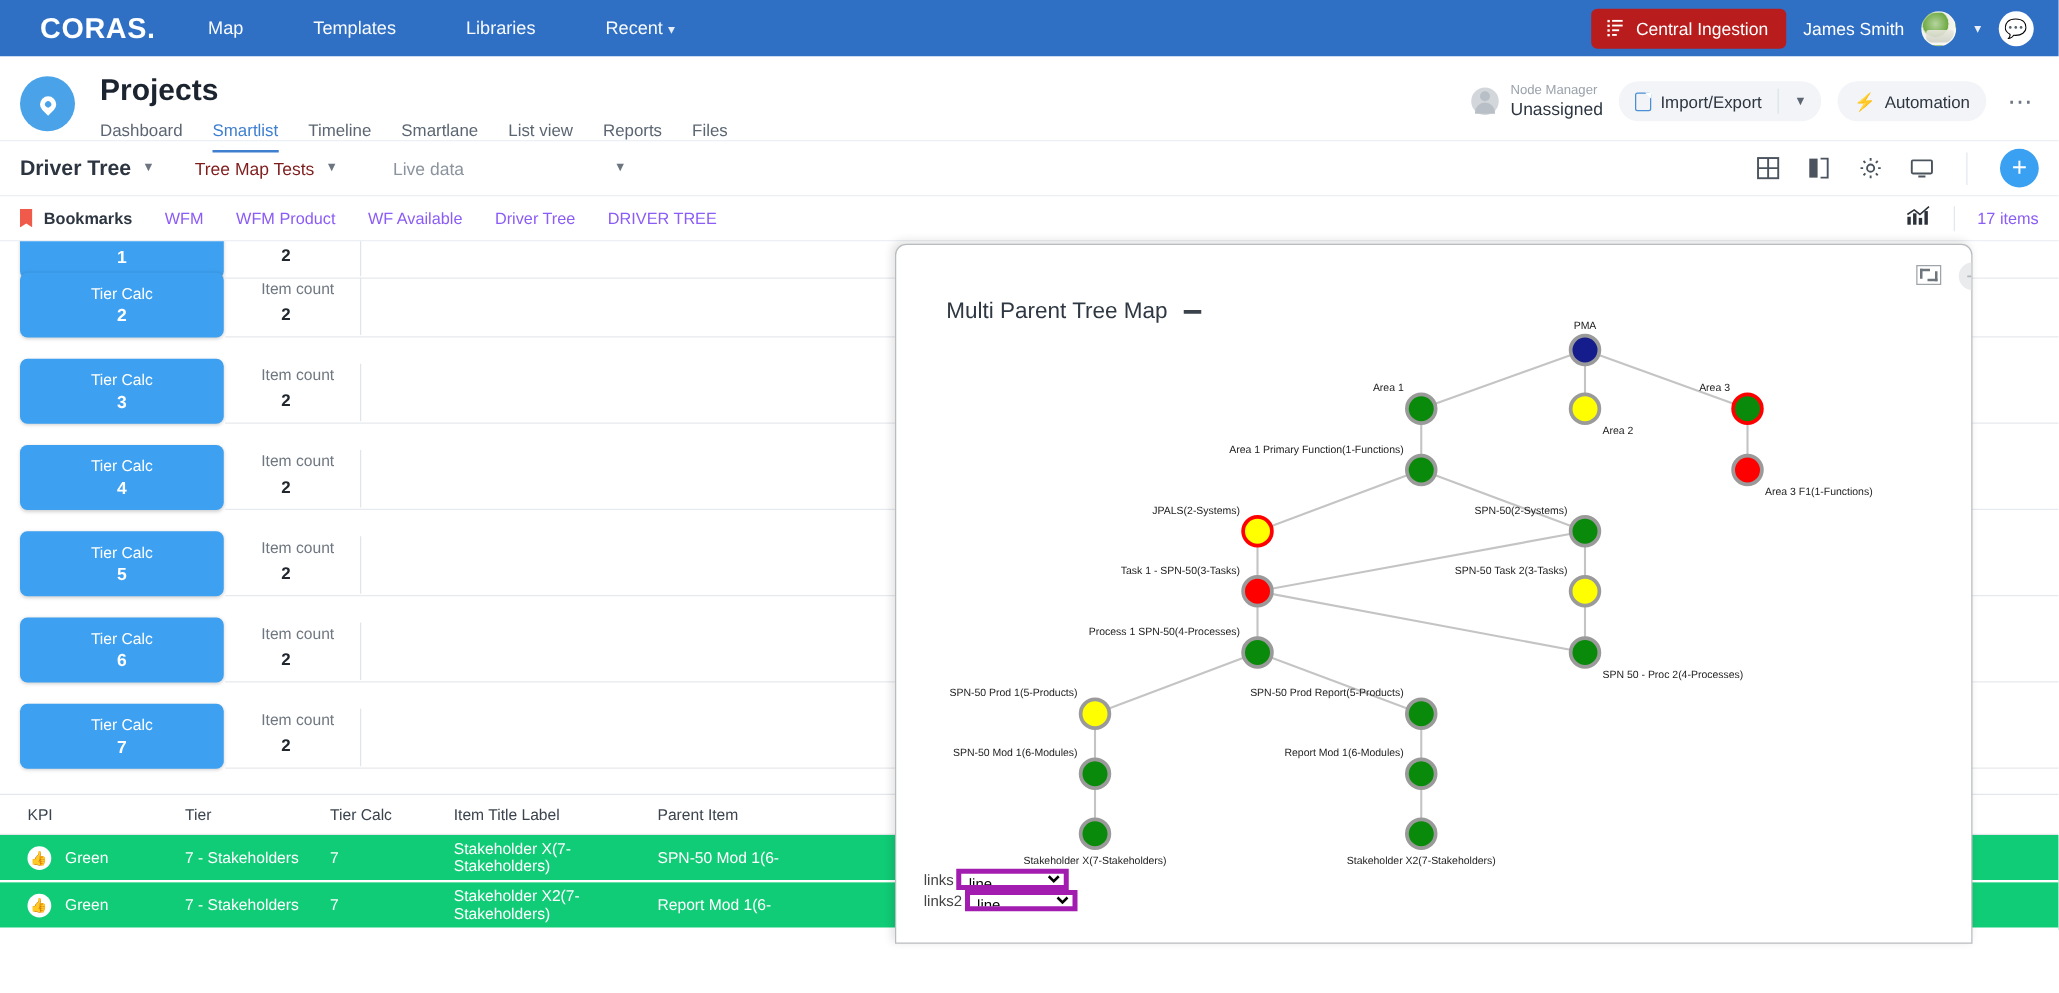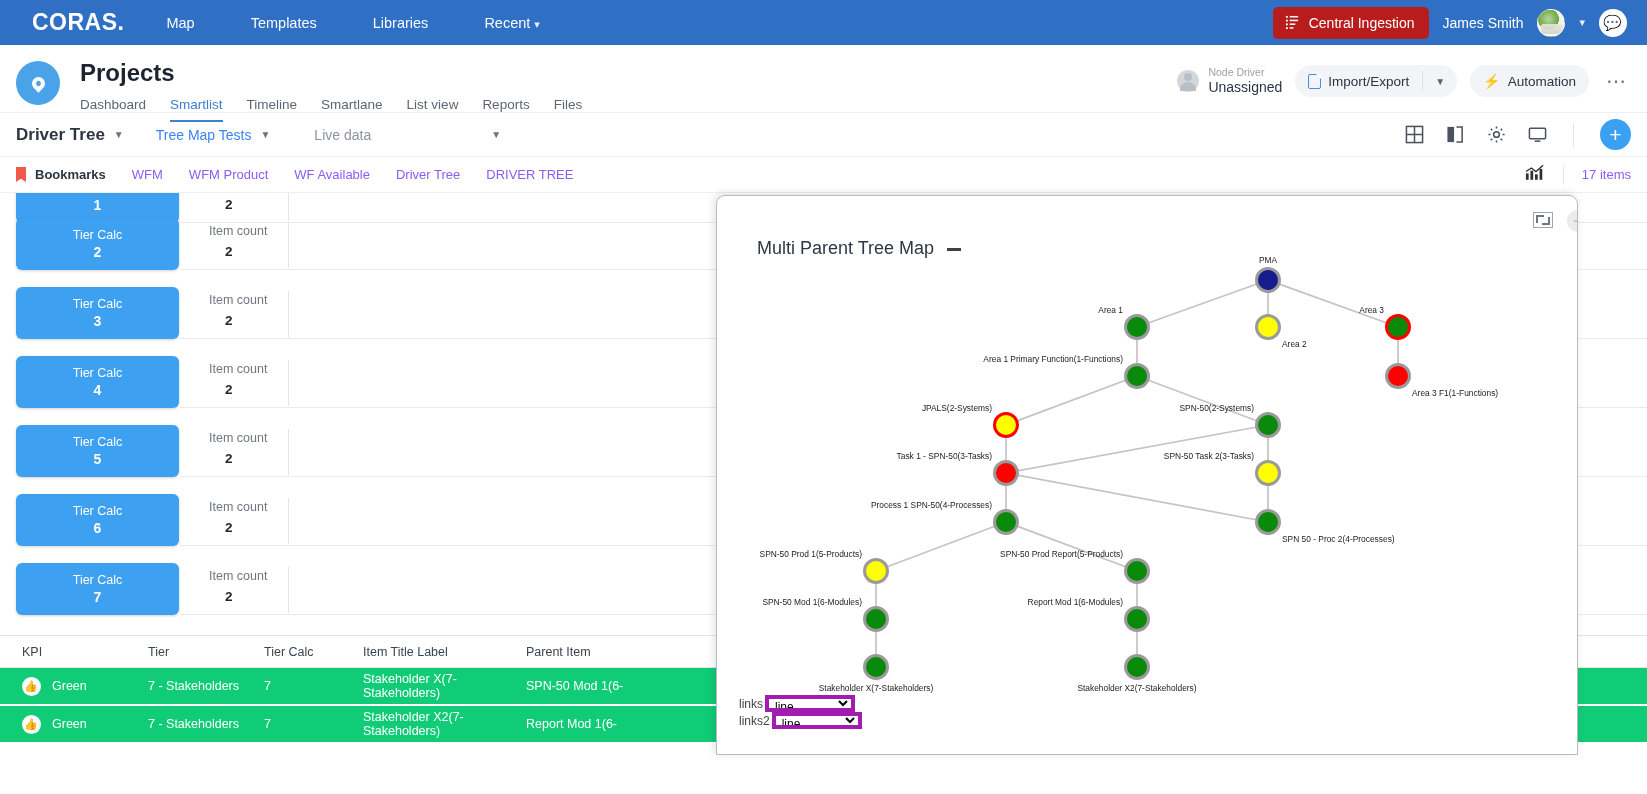--- a/index.html
+++ b/index.html
@@ -77,21 +77,21 @@
   .pillbtn .caret { padding: 0 12px; font-size:10px; color:#5c6672;}
   .doc-ico { display:inline-block; width:13px;height:15px;border:1.4px solid #4a8fd6;border-radius:2px;position:relative;}
   .doc-ico::after{content:"";position:absolute;right:-1px;top:-1px;border-width:0 5px 5px 0;border-style:solid;border-color:transparent #fff transparent transparent;}
   .bolt { color:#f5b324; font-size:14px; }
   .dots { font-size:20px; color:#6d7680; letter-spacing:1px; cursor:pointer; padding: 0 4px;}
 
   
   .toolbar { height: 44px; display:flex; align-items:center; padding: 0 16px; border-bottom:1px solid #eceff3;}
   .tb-title { font-size:17px; font-weight:700; color:#2c3540; }
   .tb-caret { font-size:10px; color:#6d7680; margin-left:9px; cursor:pointer;}
-  .tb-link { font-size:14px; color:#3b82f6; margin-left: 32px; cursor:pointer;}
+  .tb-link { font-size:14px; color:#7f1d1d; margin-left: 32px; cursor:pointer;}
   .tb-live { font-size:14px; color:#8b949e; margin-left:44px;}
   .tb-live-caret { font-size:10px; color:#6d7680; margin-left:120px; cursor:pointer;}
   .tb-right { margin-left:auto; display:flex; align-items:center; gap:22px;}
   .tb-ico { color:#4b545e; cursor:pointer; display:flex; align-items:center;}
   .tb-divider { width:1px; height:26px; background:#e4e8ed; margin:0 4px;}
   .plusbtn {
     width:31px;height:31px;border-radius:50%;background:#3aa0f2;color:#fff;
     display:flex;align-items:center;justify-content:center;font-size:21px;cursor:pointer;
     line-height:0;
   }
@@ -223,21 +223,21 @@
         <div class="tab">Smartlane</div>
         <div class="tab">List view</div>
         <div class="tab">Reports</div>
         <div class="tab">Files</div>
       </div>
     </div>
     <div class="projhdr-right">
       <div class="nodemgr">
         <div class="nm-av"></div>
         <div class="nm-text">
-          <div class="t1">Node Driver</div>
+          <div class="t1">Node Manager</div>
           <div class="t2">Unassigned</div>
         </div>
       </div>
       <div class="pillbtn">
         <span class="lbl">
           <span class="doc-ico"></span>
           <span>Import/Export</span>
         </span>
         <span class="sep"></span>
         <span class="caret">▼</span>

